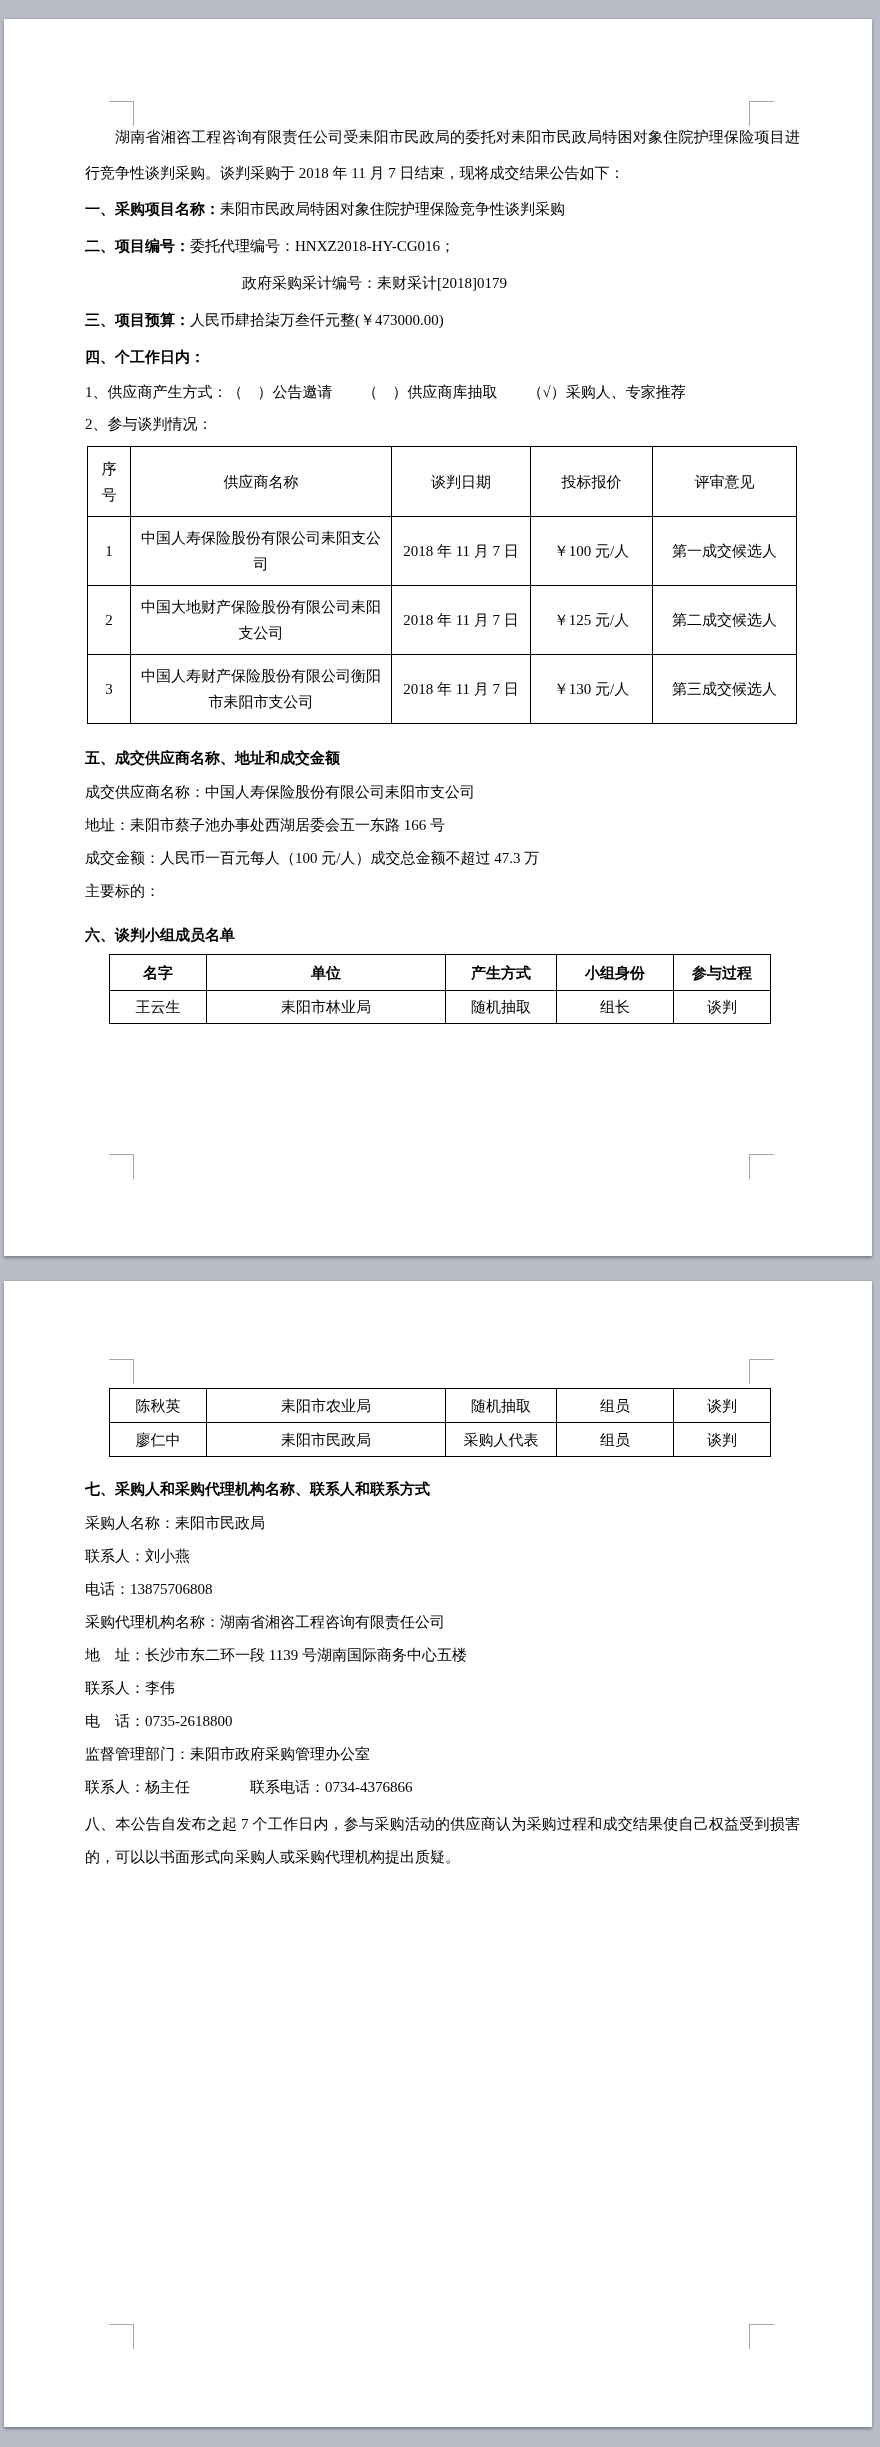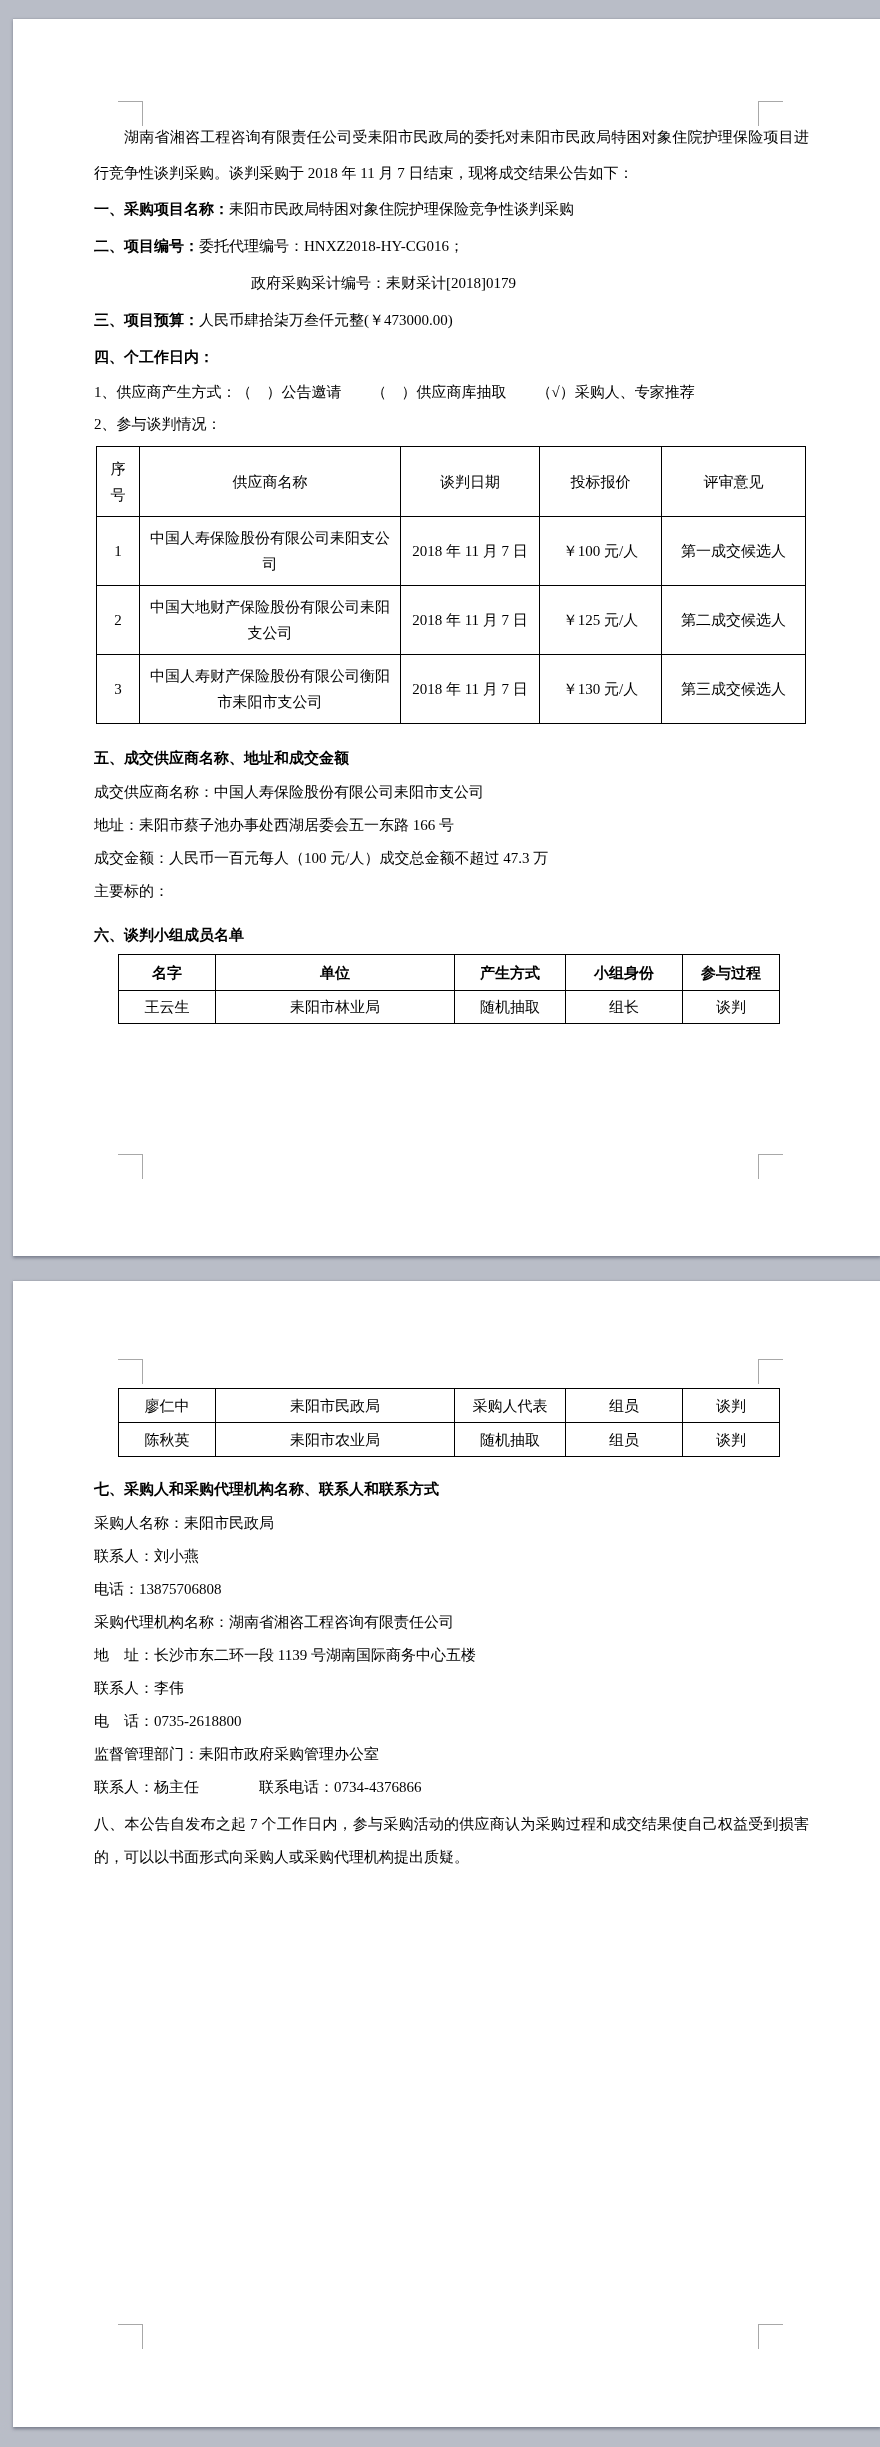--- a/index.html
+++ b/index.html
@@ -3,21 +3,21 @@
 <meta charset="utf-8">
 <style>
   html,body{margin:0;padding:0;}
   body{
     width:880px;height:2447px;position:relative;overflow:hidden;
     background:#b9bdc7;
     font-family:"Liberation Serif","DejaVu Serif",serif;
     color:#000;
   }
   .page{
-    position:absolute;left:13px;width:868px;background:#ffffff;
+    position:absolute;left:4px;width:868px;background:#ffffff;
     box-shadow:0 2px 3px rgba(70,75,92,.55);
     border-top:1px solid #a9adb7;
   }
   #page1{top:18px;height:1237px;}
   #page2{top:1280px;height:1146px;}
   .content{position:relative;padding:0 72px 0 81px;font-size:15px;}
   #page1 .content{padding-top:100px;}
   #page2 .content{padding-top:107px;}
 
   .para{line-height:36px;text-align:justify;text-indent:2em;}
@@ -171,30 +171,30 @@
     <table class="tbl tbl-panel2">
       <colgroup>
           <col style="width:97px">
           <col style="width:239px">
           <col style="width:111px">
           <col style="width:117px">
           <col style="width:97px">
         </colgroup>
       <tbody>
           <tr class="row">
+        <td>陈秋英</td>
+        <td>耒阳市农业局</td>
+        <td>随机抽取</td>
+        <td>组员</td>
+        <td>谈判</td>
+      </tr>
+      <tr class="row">
         <td>廖仁中</td>
         <td>耒阳市民政局</td>
         <td>采购人代表</td>
-        <td>组员</td>
-        <td>谈判</td>
-      </tr>
-      <tr class="row">
-        <td>陈秋英</td>
-        <td>耒阳市农业局</td>
-        <td>随机抽取</td>
         <td>组员</td>
         <td>谈判</td>
       </tr>
     </tbody>
       </table>
 
     <div class="sec sec7">七、采购人和采购代理机构名称、联系人和联系方式</div>
 
     <div class="ln2">采购人名称：耒阳市民政局</div>
     <div class="ln2">联系人：刘小燕</div>

